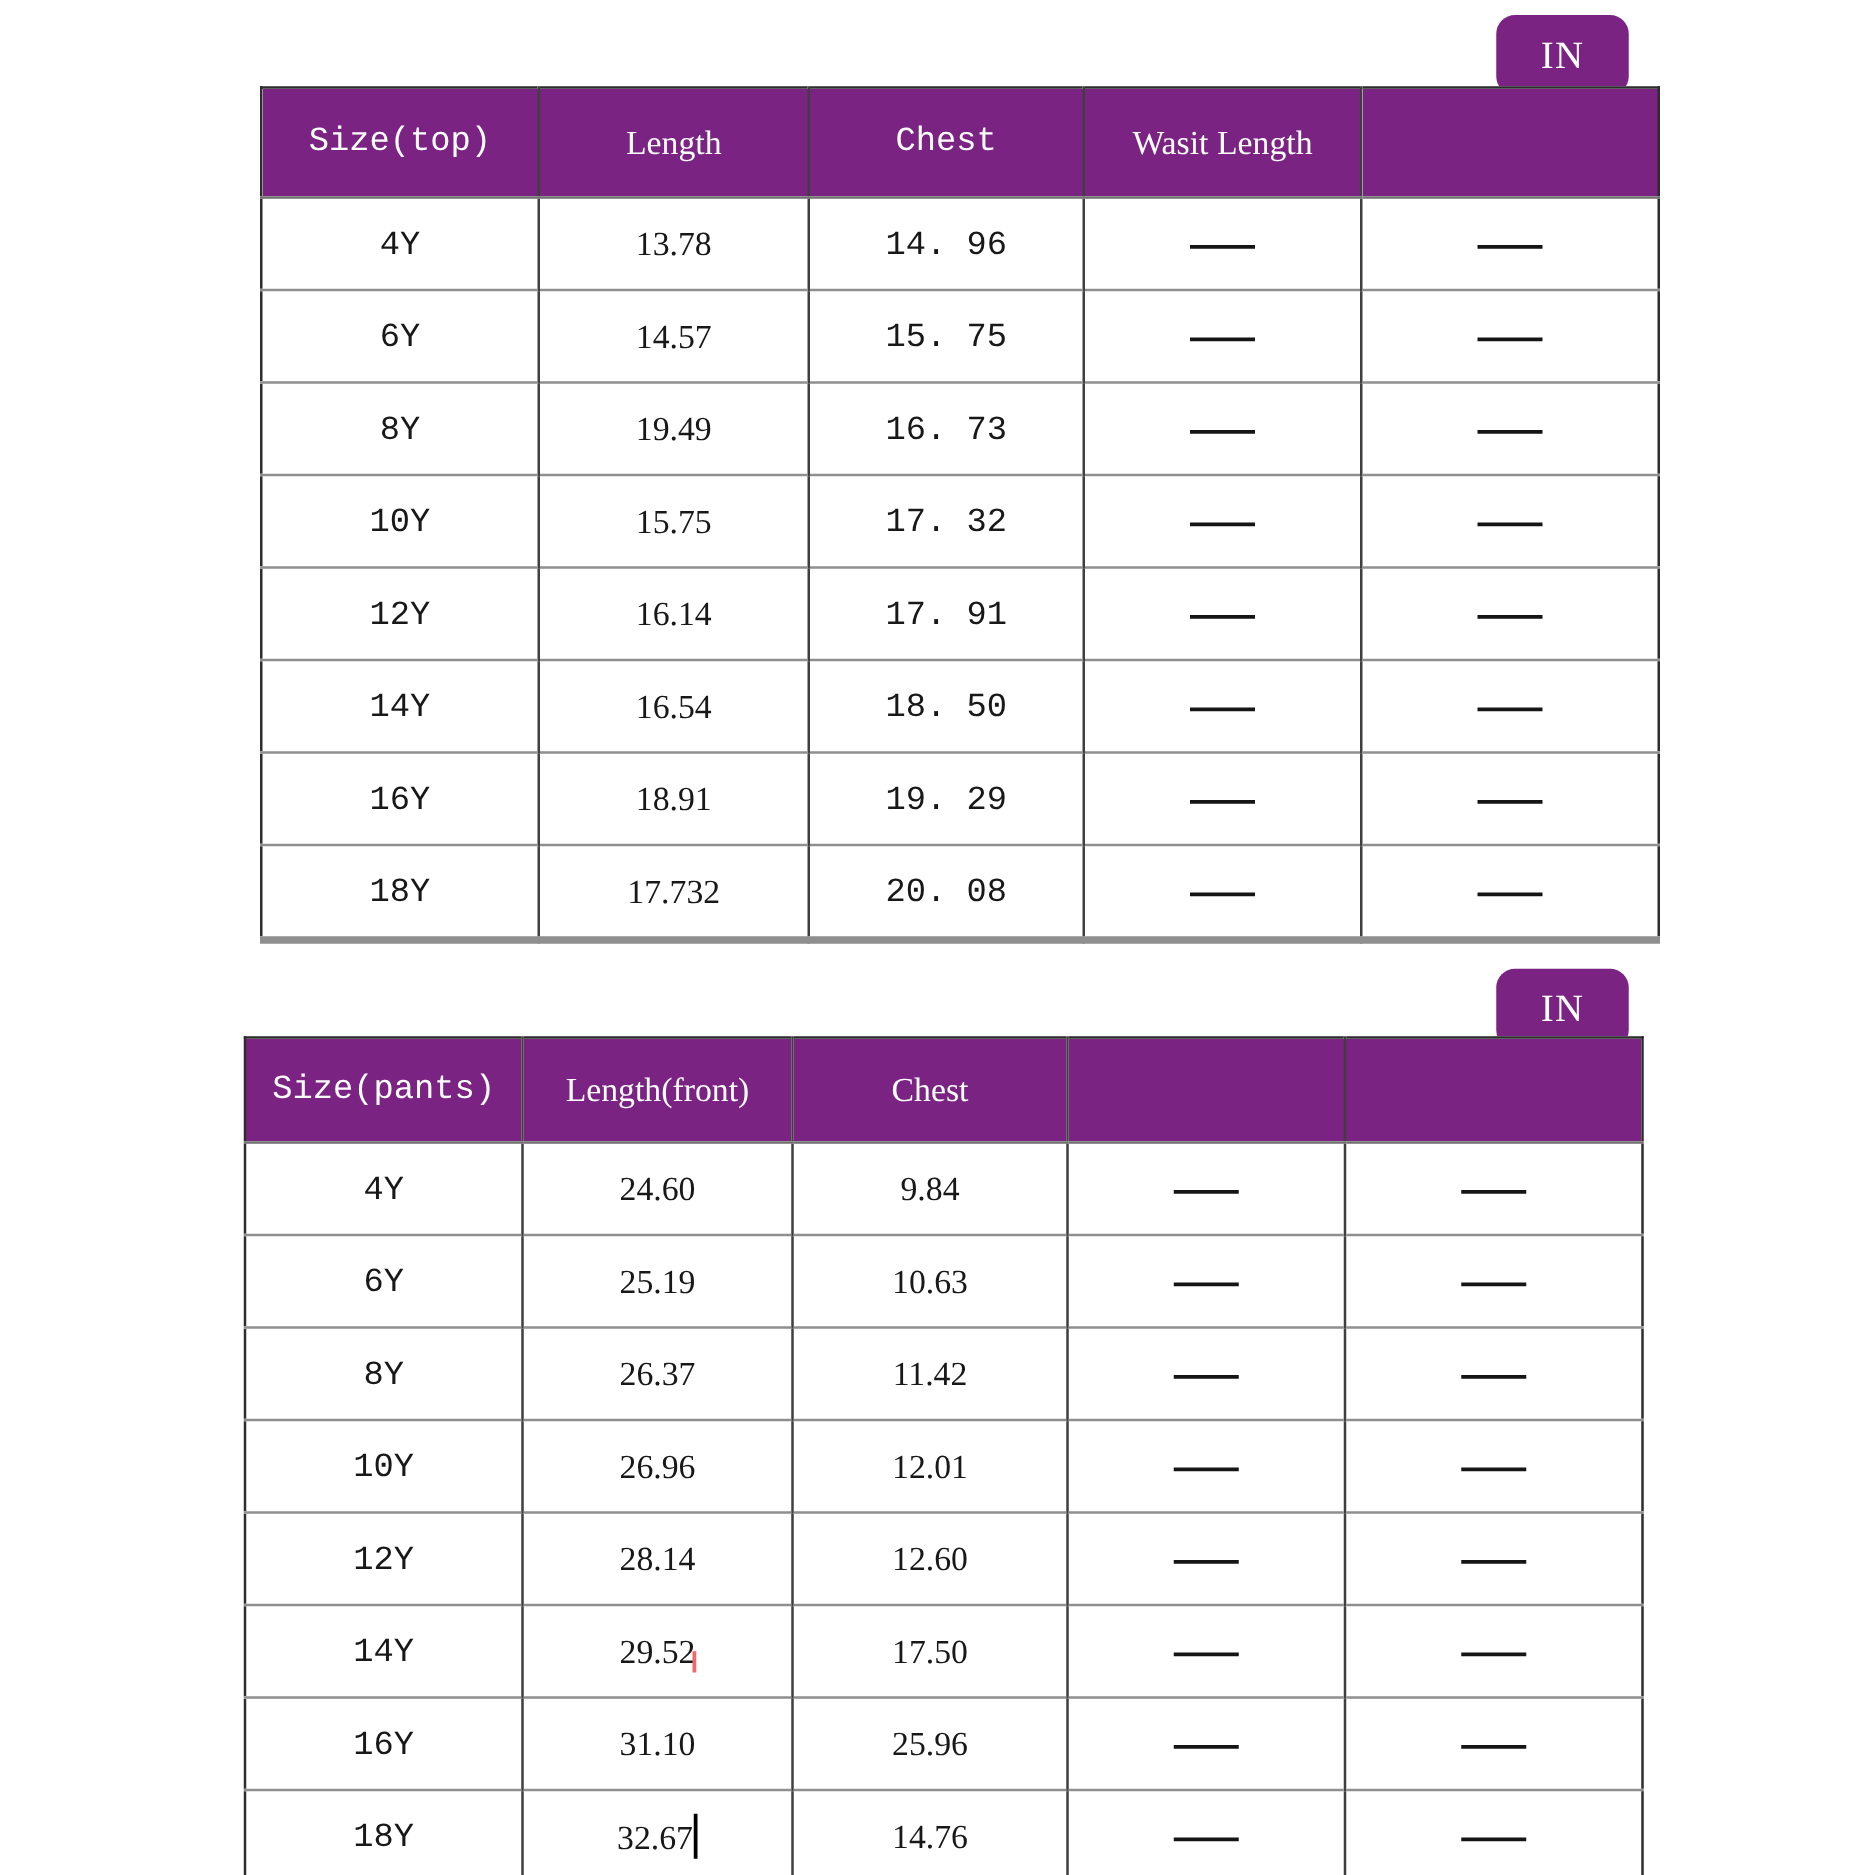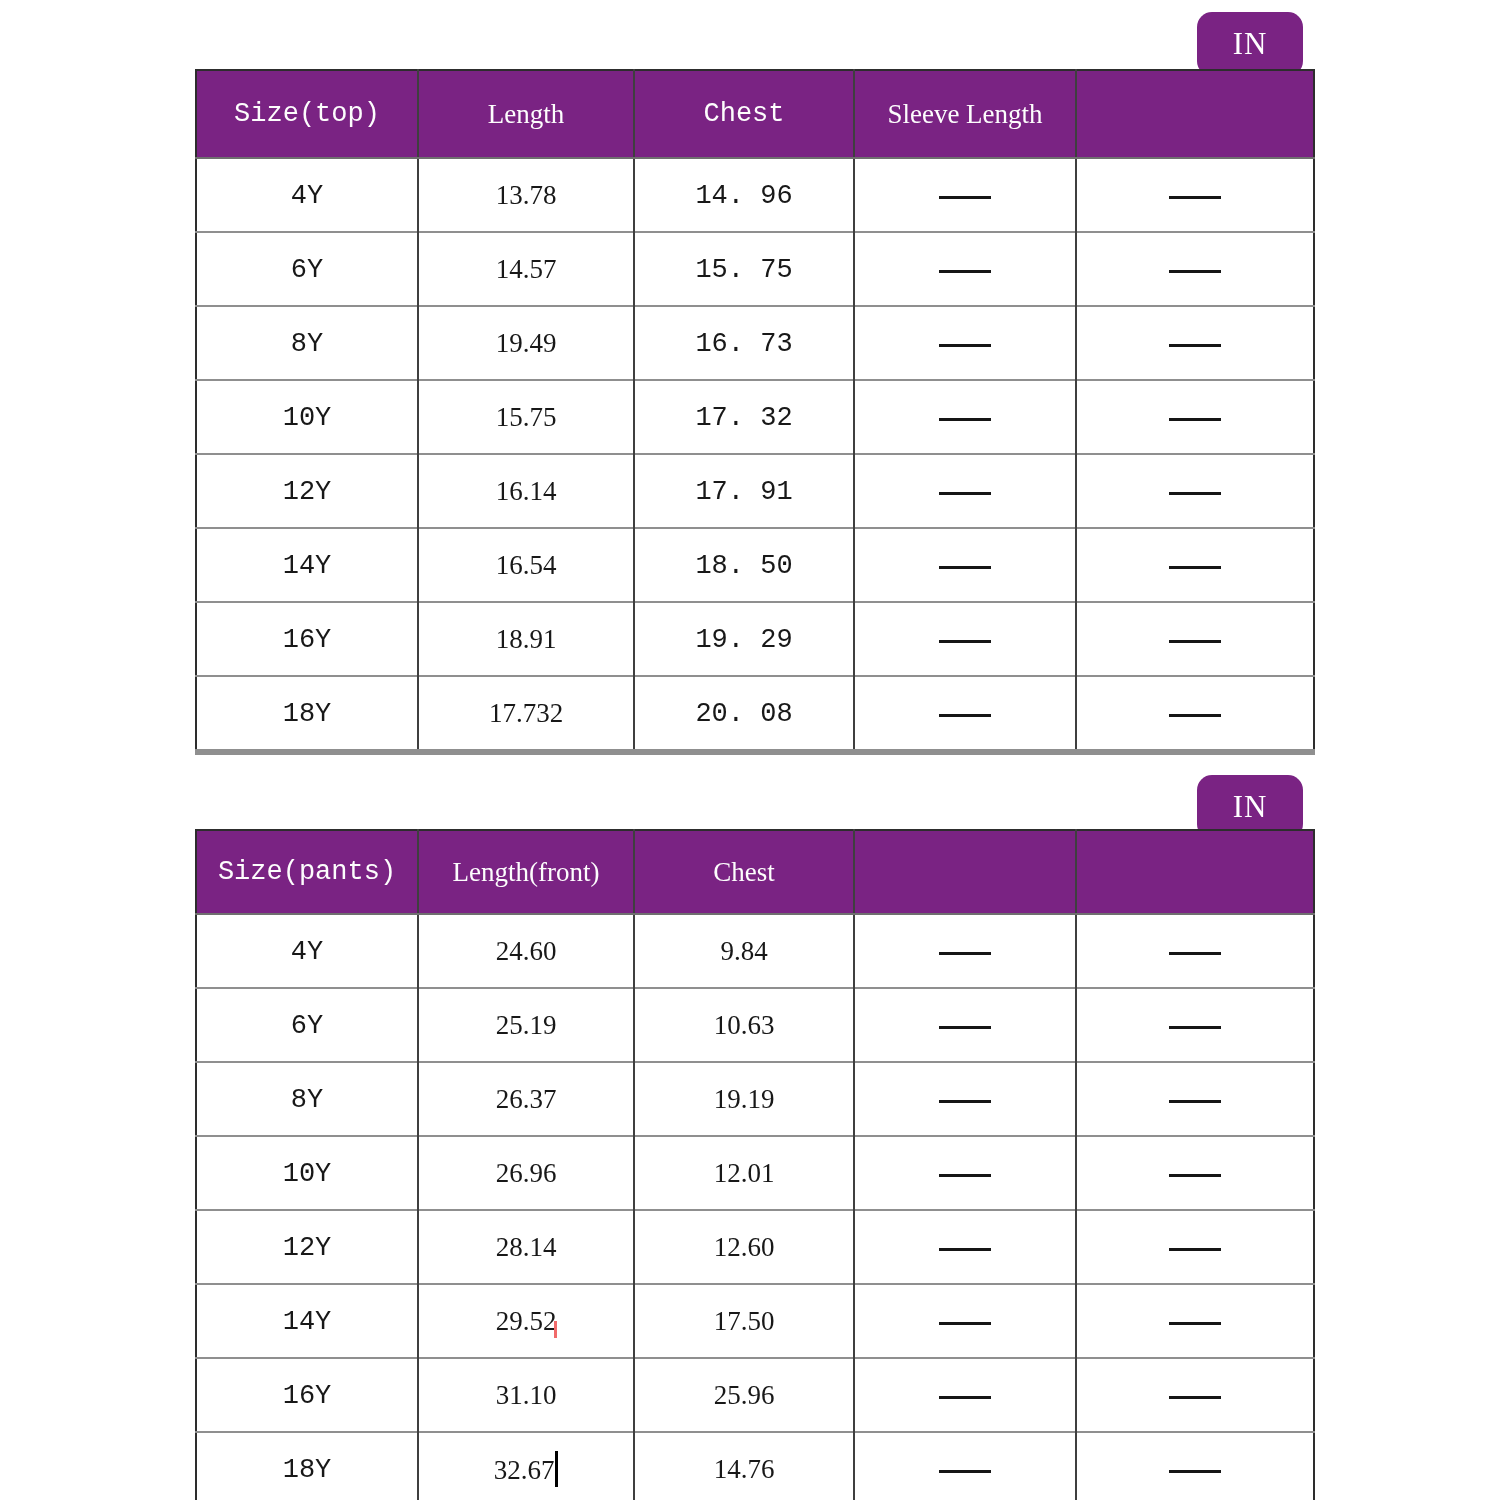--- a/index.html
+++ b/index.html
@@ -28,21 +28,21 @@
     position:absolute;
     width:1118px;
     border-collapse:collapse;
     table-layout:fixed;
     background:#ffffff;
     border-left:2px solid #2d2d2d;
     border-right:2px solid #2d2d2d;
     border-top:2px solid #2d2d2d;
     border-bottom:6px solid var(--grid-gray,#8f8f8f);
   }
-  .table-top{left:195px;top:69px;}
+  .table-top{left:208px;top:69px;}
   .table-bottom{left:195px;top:829px;}
 
   .size-table th{
     background:var(--header-bg,#7a2383);
     color:#fdfdfd;
     font-weight:normal;
     font-size:27px;
     text-align:center;
     vertical-align:middle;
     border-left:2px solid var(--grid-dark,#3f3f3f);
@@ -101,21 +101,21 @@
         <col style="width: 216px;">
         <col style="width: 220px;">
         <col style="width: 222px;">
         <col style="width: 238px;">
       </colgroup>
       <thead>
         <tr>
           <th class="mono">Size(top)</th>
           <th class="serif">Length</th>
           <th class="mono">Chest</th>
-          <th class="serif">Sleeve Length</th>
+          <th class="serif">Wasit Length</th>
           <th class="serif"></th>
         </tr>
       </thead>
       <tbody>
         <tr>
           <td><span class="mono">4Y</span></td>
           <td><span class="serif">13.78</span></td>
           <td><span class="mono">14. 96</span></td>
           <td><span class="dash"></span></td>
           <td><span class="dash"></span></td>
@@ -203,21 +203,21 @@
         <tr>
           <td><span class="mono">6Y</span></td>
           <td><span class="serif">25.19</span></td>
           <td><span class="serif">10.63</span></td>
           <td><span class="dash"></span></td>
           <td><span class="dash"></span></td>
         </tr>
         <tr>
           <td><span class="mono">8Y</span></td>
           <td><span class="serif">26.37</span></td>
-          <td><span class="serif">19.19</span></td>
+          <td><span class="serif">11.42</span></td>
           <td><span class="dash"></span></td>
           <td><span class="dash"></span></td>
         </tr>
         <tr>
           <td><span class="mono">10Y</span></td>
           <td><span class="serif">26.96</span></td>
           <td><span class="serif">12.01</span></td>
           <td><span class="dash"></span></td>
           <td><span class="dash"></span></td>
         </tr>

